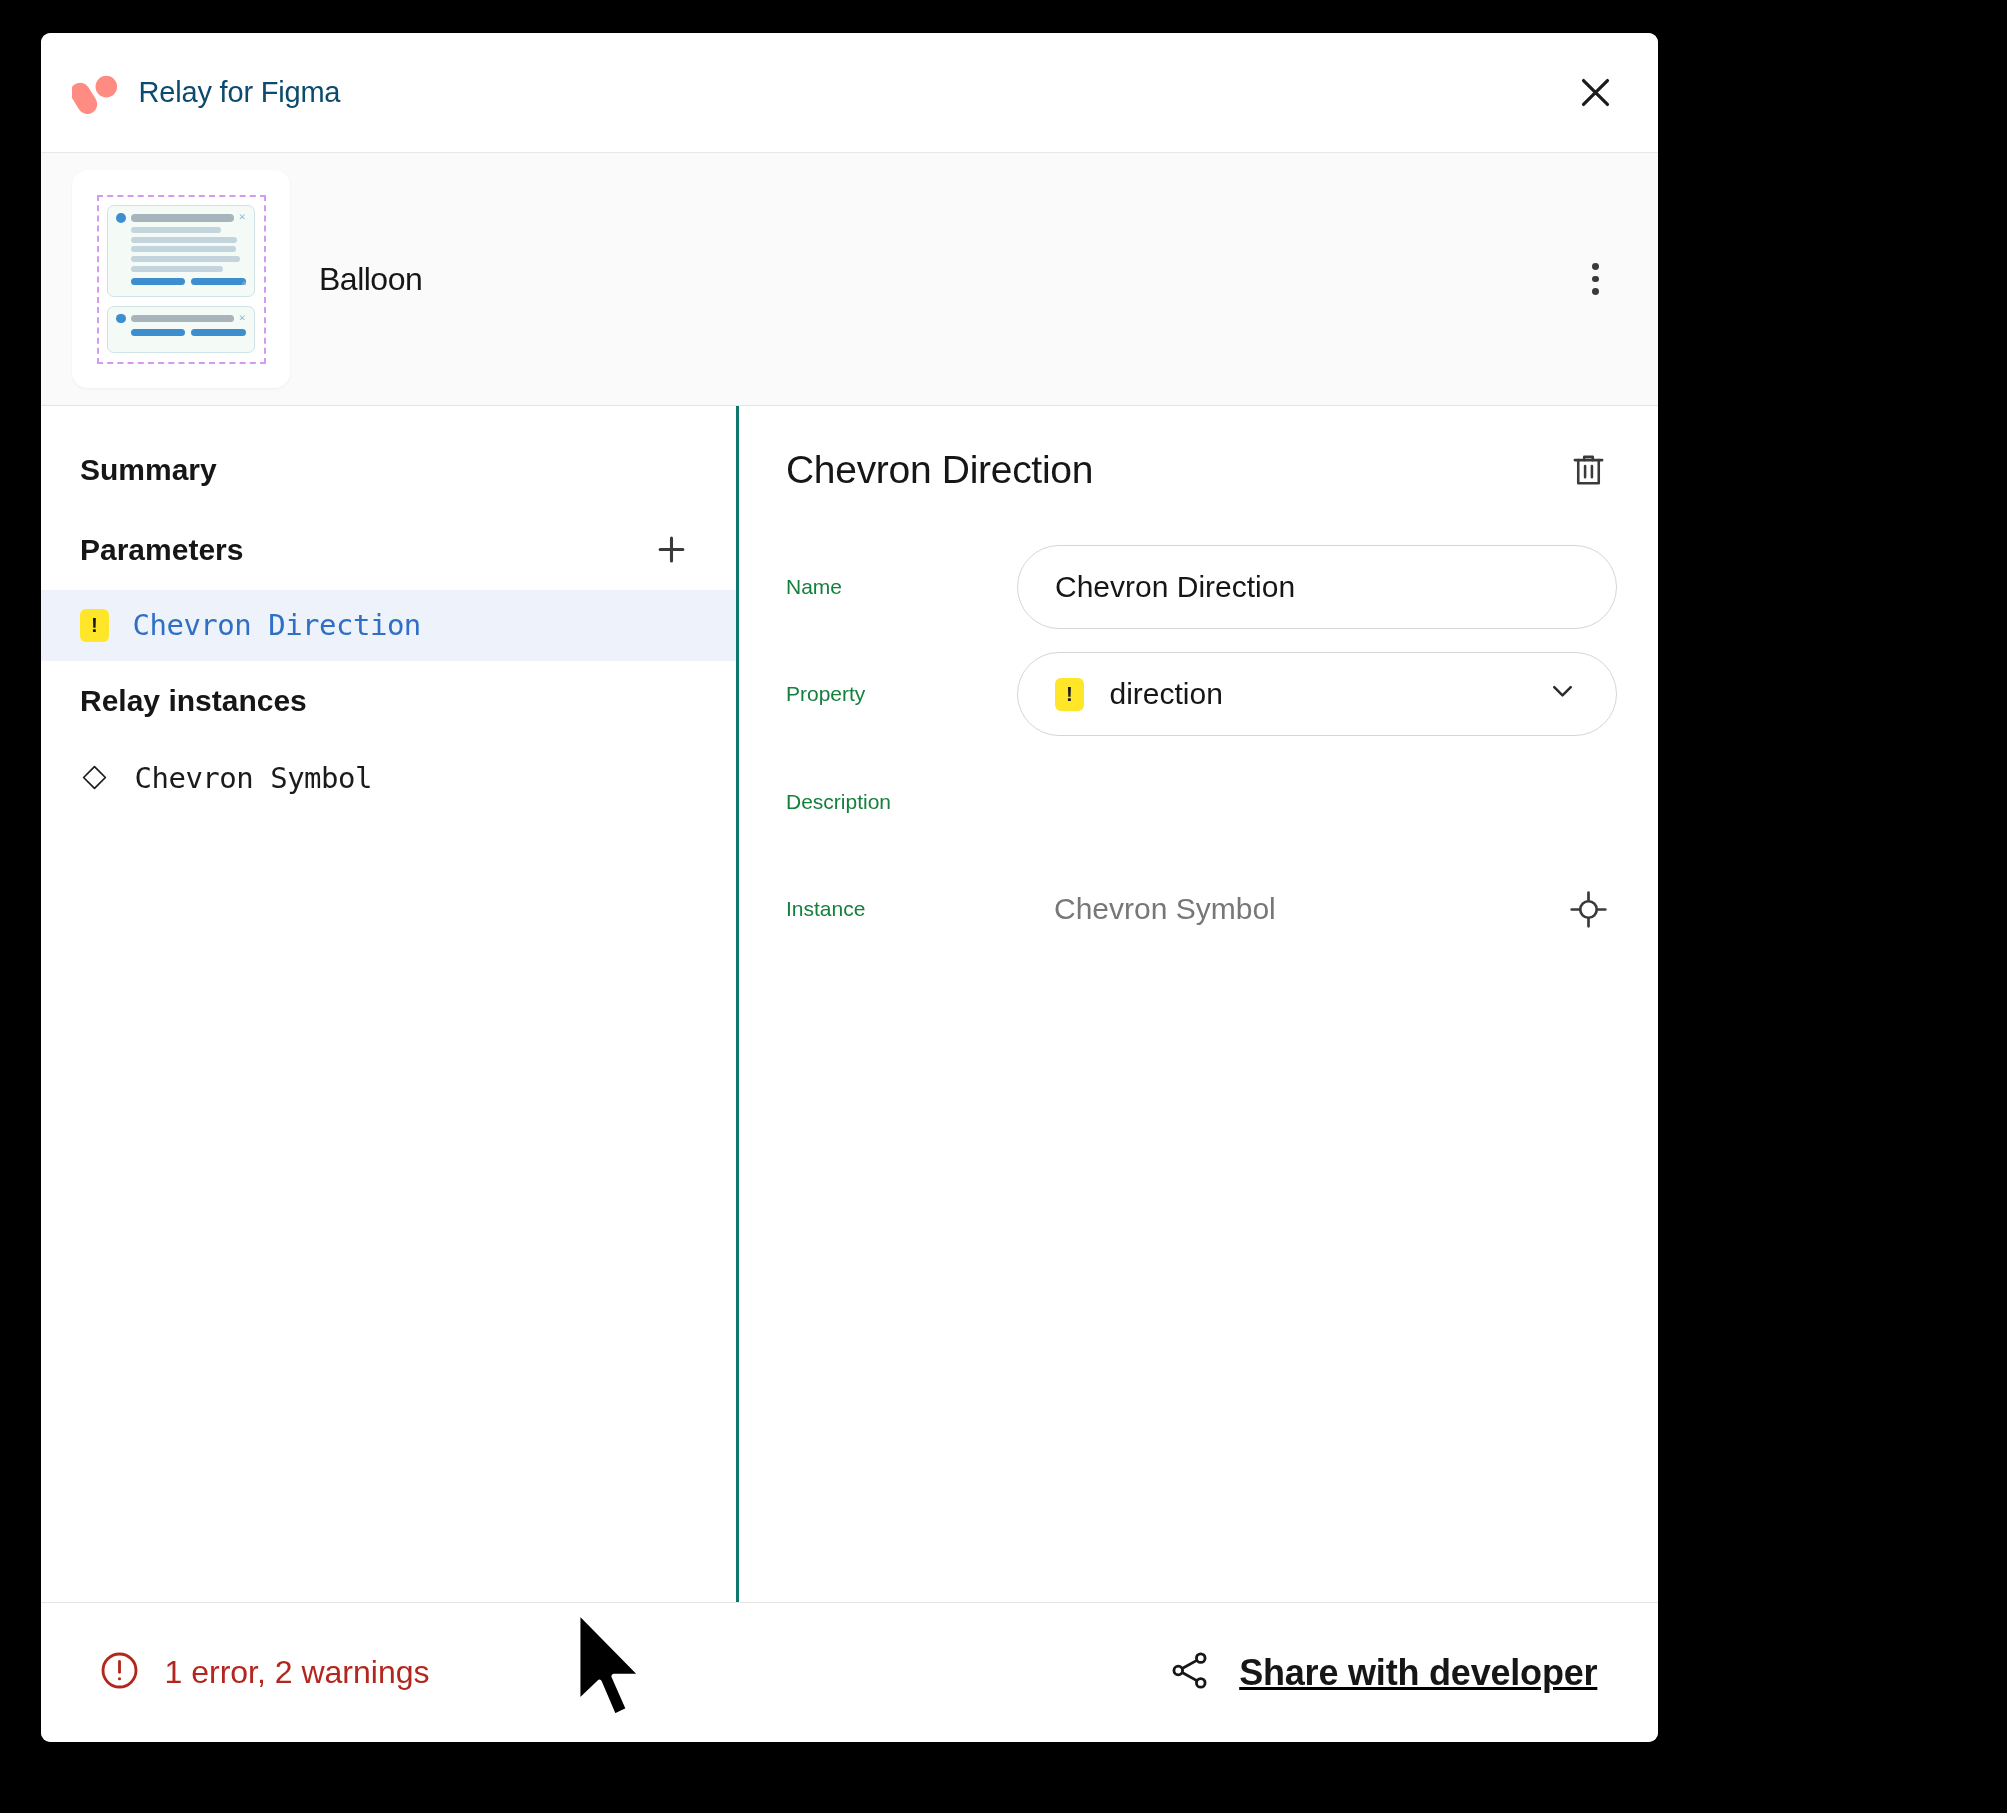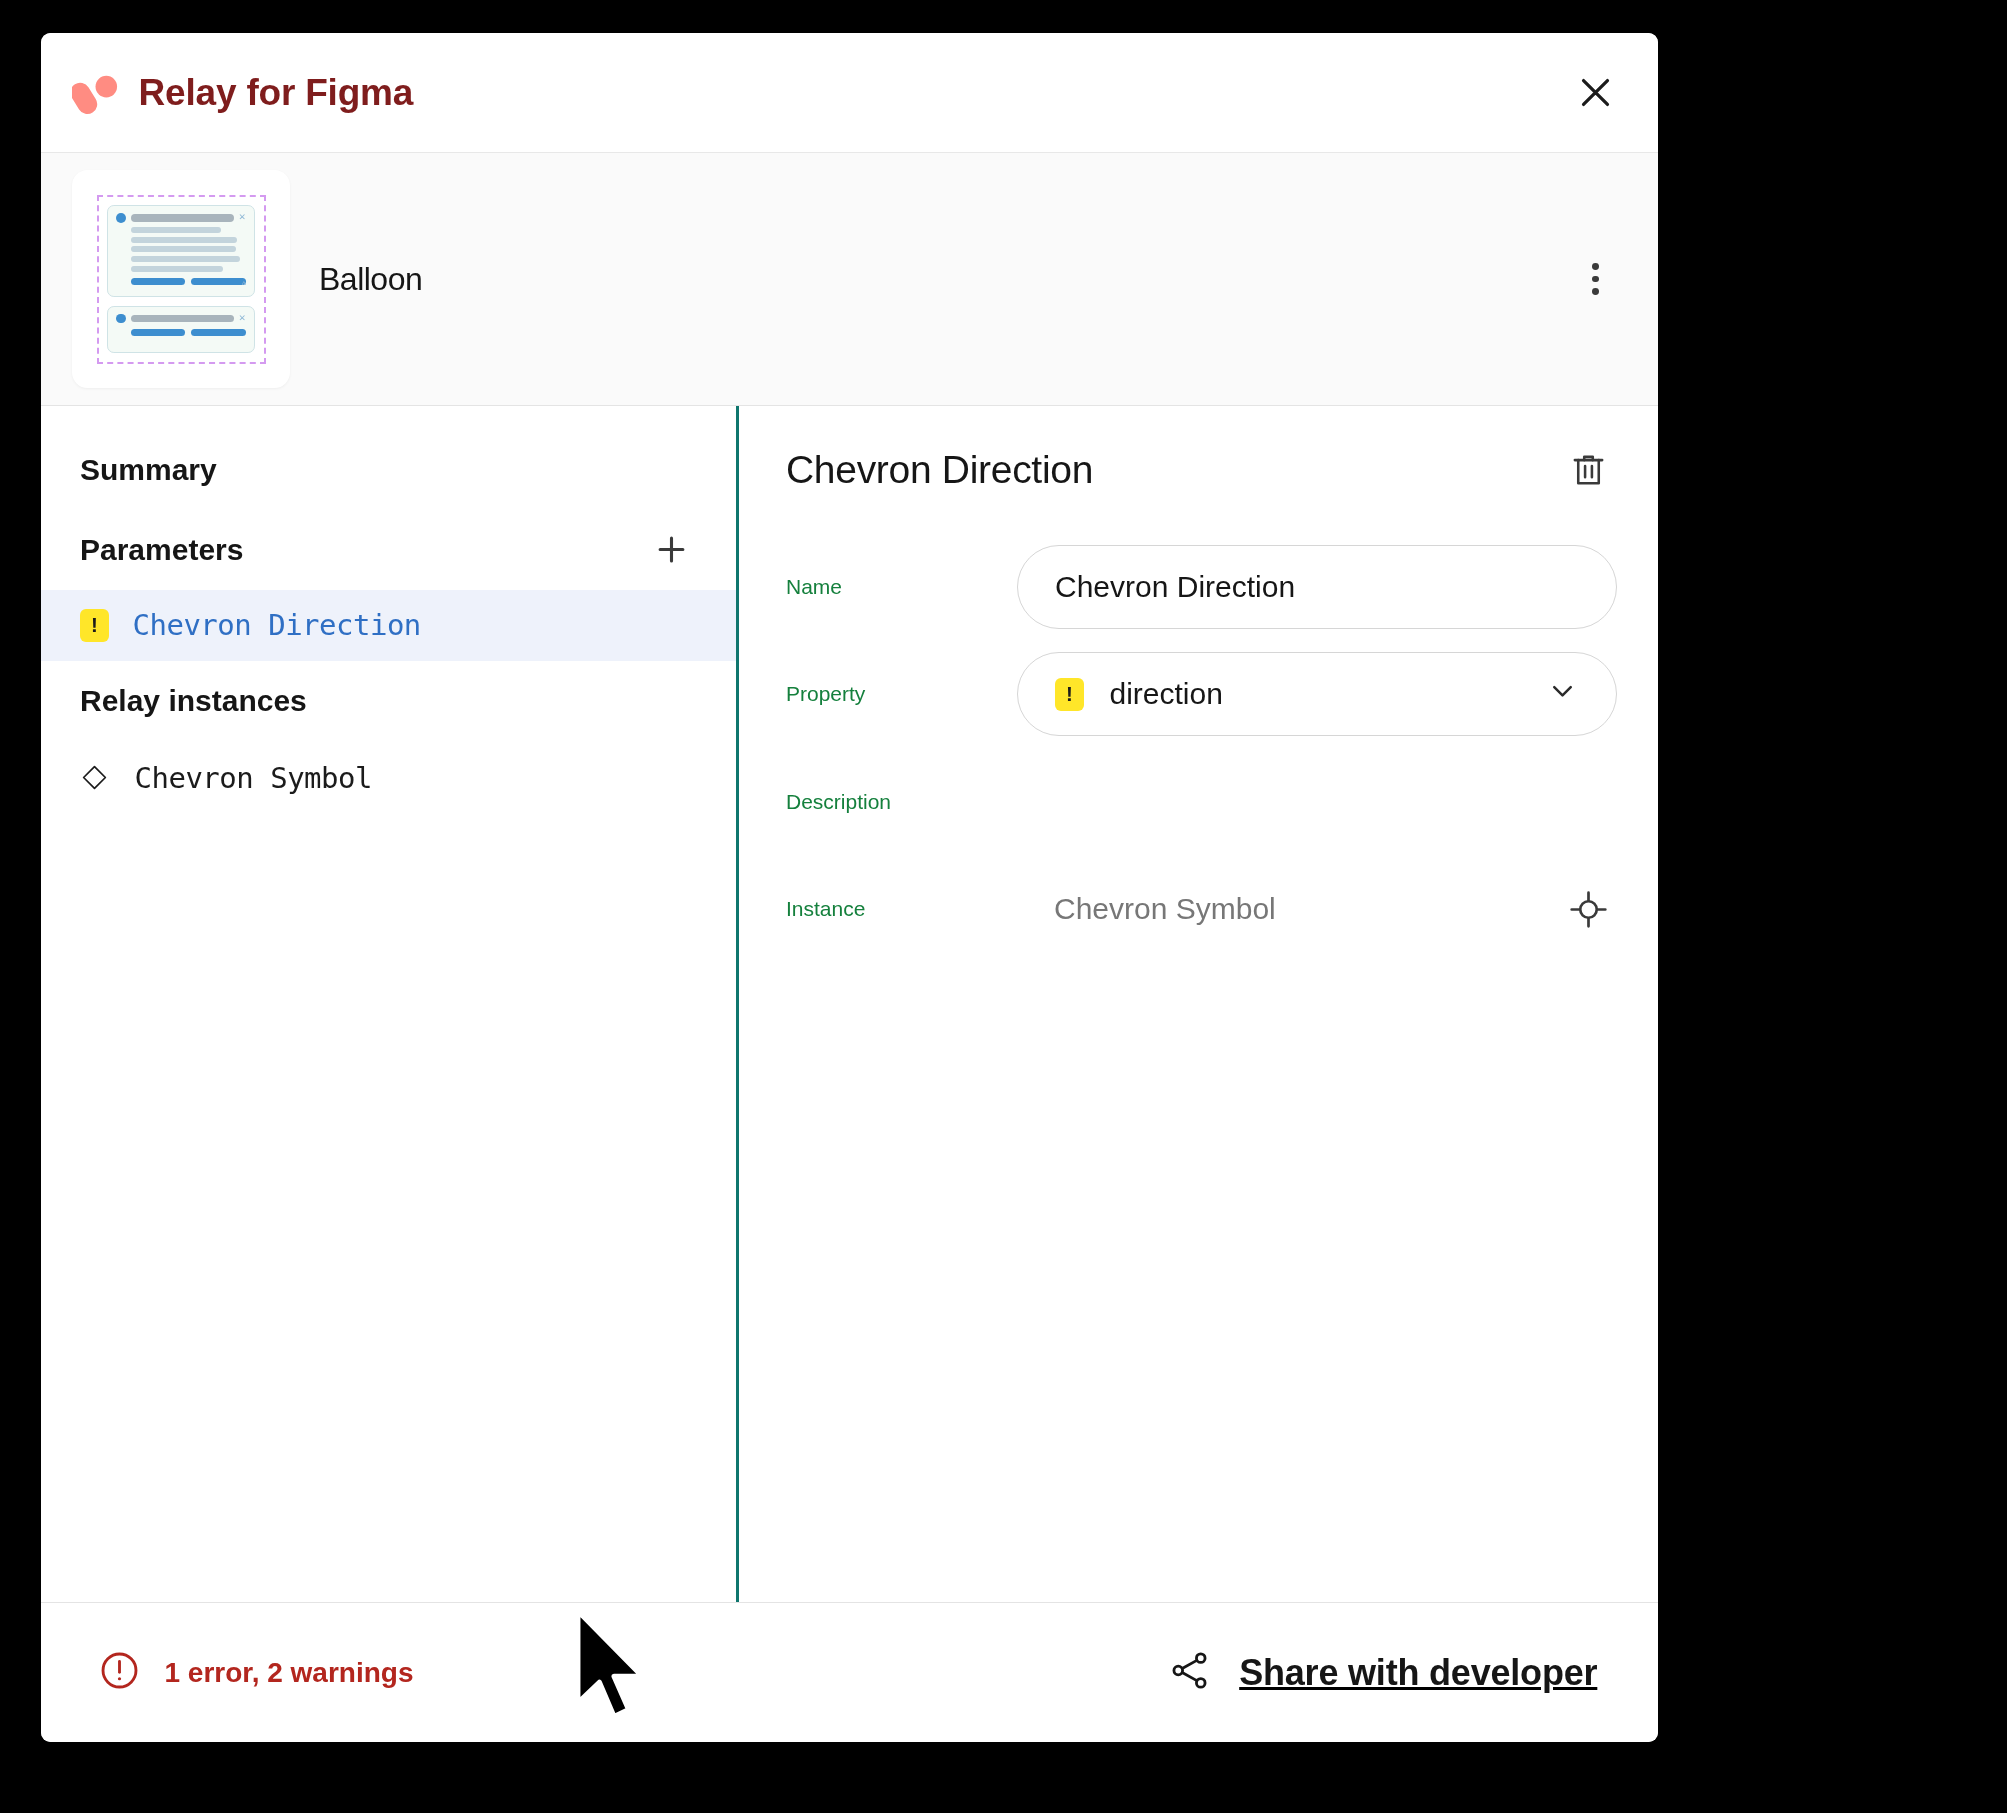--- a/index.html
+++ b/index.html
@@ -42,23 +42,23 @@
     box-sizing: border-box;
   }
   .brand-logo {
     width: 49px;
     height: 49px;
     flex: 0 0 49px;
     position: relative;
     margin-right: 17.6px;
   }
   .brand-title {
-    font-size: 37px;
-    font-weight: bold;
-    color: #7f1d1d;
+    font-size: 29px;
+    font-weight: normal;
+    color: #0c4a6e;
     letter-spacing: -0.2px;
     flex: 1;
   }
   .close-btn {
     width: 59px;
     height: 59px;
     display: flex;
     align-items: center;
     justify-content: center;
     cursor: pointer;
@@ -321,22 +321,22 @@
     background: #ffffff;
   }
   .status {
     display: flex;
     align-items: center;
     gap: 23.5px;
     flex: 0 0 auto;
     cursor: pointer;
   }
   .status-text {
-    font-size: 28px;
-    font-weight: bold;
+    font-size: 32px;
+    font-weight: normal;
     color: #b3261e;
   }
   .footer-spacer { flex: 1 1 auto; }
   .share-btn {
     display: flex;
     align-items: center;
     gap: 27.4px;
     cursor: pointer;
     padding: 9.8px 13.7px;
     border-radius: 7.8px;

